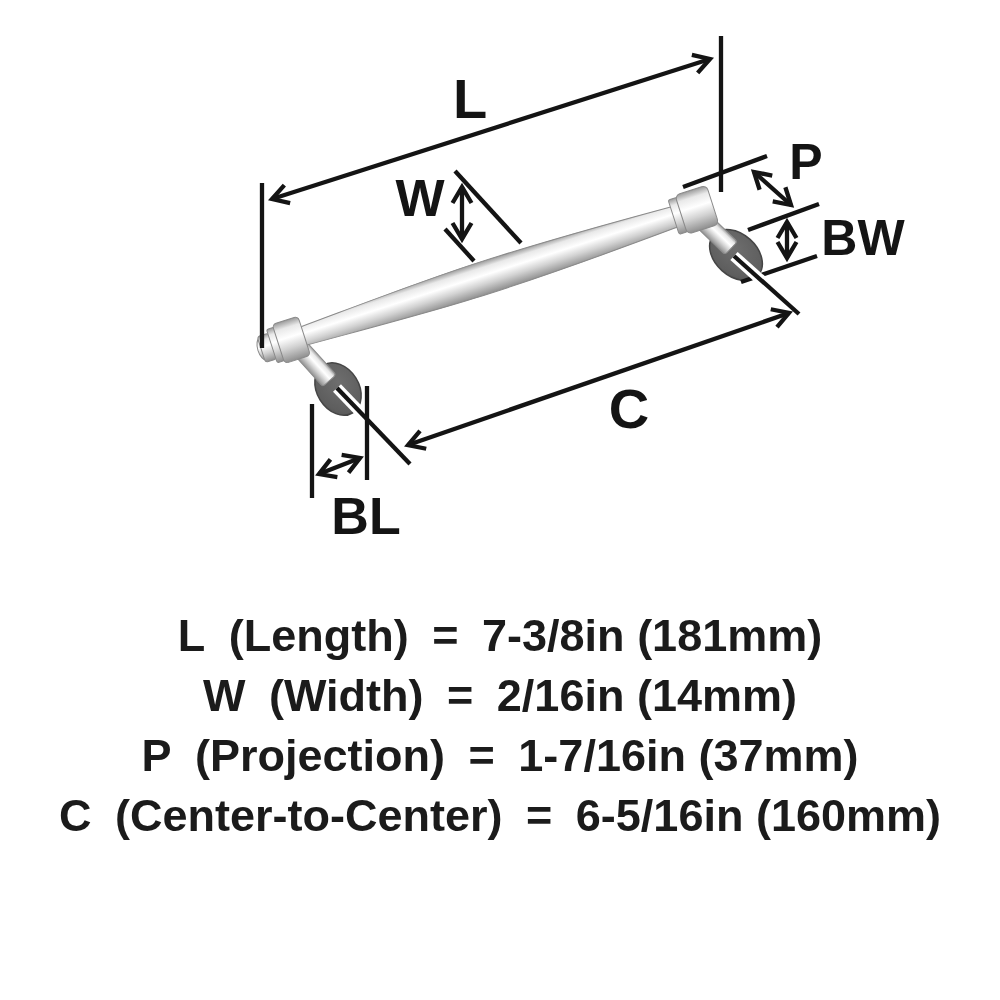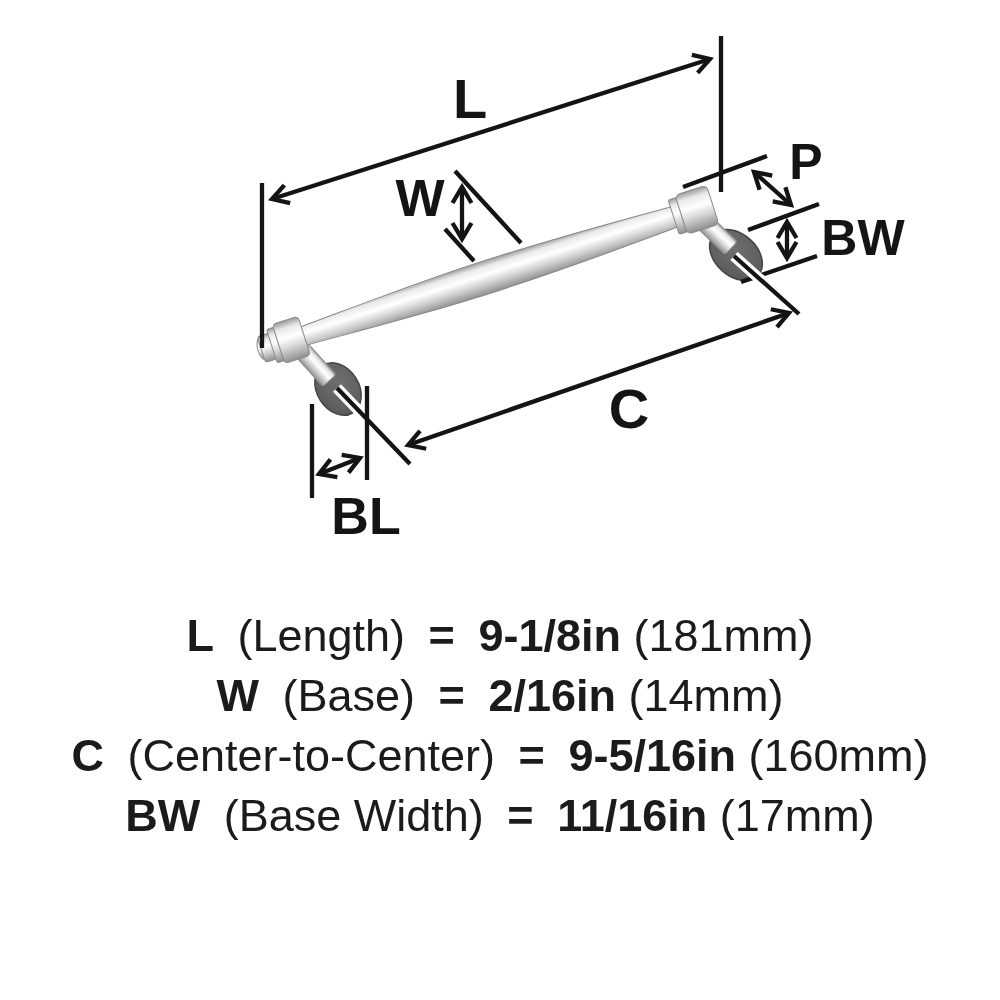--- a/index.html
+++ b/index.html
@@ -48,21 +48,21 @@
     top: 606px;
     width: 1000px;
     text-align: center;
     color: #1b1b1b;
     font-size: 45px;
     line-height: 60px;
     white-space: nowrap;
   }
   .spec-line { height: 60px; }
   .sb { font-weight: 700; }
-  .sr { font-weight: 400; }
+  .sr { font-weight: 700; }
   .gap { margin-left: 11px; }
 </style>
 </head>
 <body>
 
 <div id="stage">
 
   <svg id="diagram-svg" width="1000" height="600" viewBox="0 0 1000 600">
     <defs>
       <linearGradient id="metalV" x1="0" y1="0" x2="0" y2="1">
@@ -143,44 +143,44 @@
     <line class="dim-stroke" x1="319" y1="474" x2="360" y2="458" marker-start="url(#ah)" marker-end="url(#ah)"></line>
     <text class="dim-label" x="366" y="534" font-size="52">BL</text>
   </svg>
 
   <div id="spec-block">
 
     <div class="spec-line">
       <span class="sb">L</span>
       <span class="sr gap">(Length)</span>
       <span class="sb gap">=</span>
-      <span class="sb gap">9-1/8in</span>
+      <span class="sb gap">7-3/8in</span>
       <span class="sr">(181mm)</span>
     </div>
 
     <div class="spec-line">
       <span class="sb">W</span>
-      <span class="sr gap">(Base)</span>
+      <span class="sr gap">(Width)</span>
       <span class="sb gap">=</span>
       <span class="sb gap">2/16in</span>
       <span class="sr">(14mm)</span>
     </div>
 
+    <div class="spec-line">
+      <span class="sb">P</span>
+      <span class="sr gap">(Projection)</span>
+      <span class="sb gap">=</span>
+      <span class="sb gap">1-7/16in</span>
+      <span class="sr">(37mm)</span>
+    </div>
 
     <div class="spec-line">
       <span class="sb">C</span>
       <span class="sr gap">(Center-to-Center)</span>
       <span class="sb gap">=</span>
-      <span class="sb gap">9-5/16in</span>
+      <span class="sb gap">6-5/16in</span>
       <span class="sr">(160mm)</span>
     </div>
 
 
-    <div class="spec-line">
-      <span class="sb">BW</span>
-      <span class="sr gap">(Base Width)</span>
-      <span class="sb gap">=</span>
-      <span class="sb gap">11/16in</span>
-      <span class="sr">(17mm)</span>
-    </div>
 
   </div>
 </div>
 
 </body></html>

